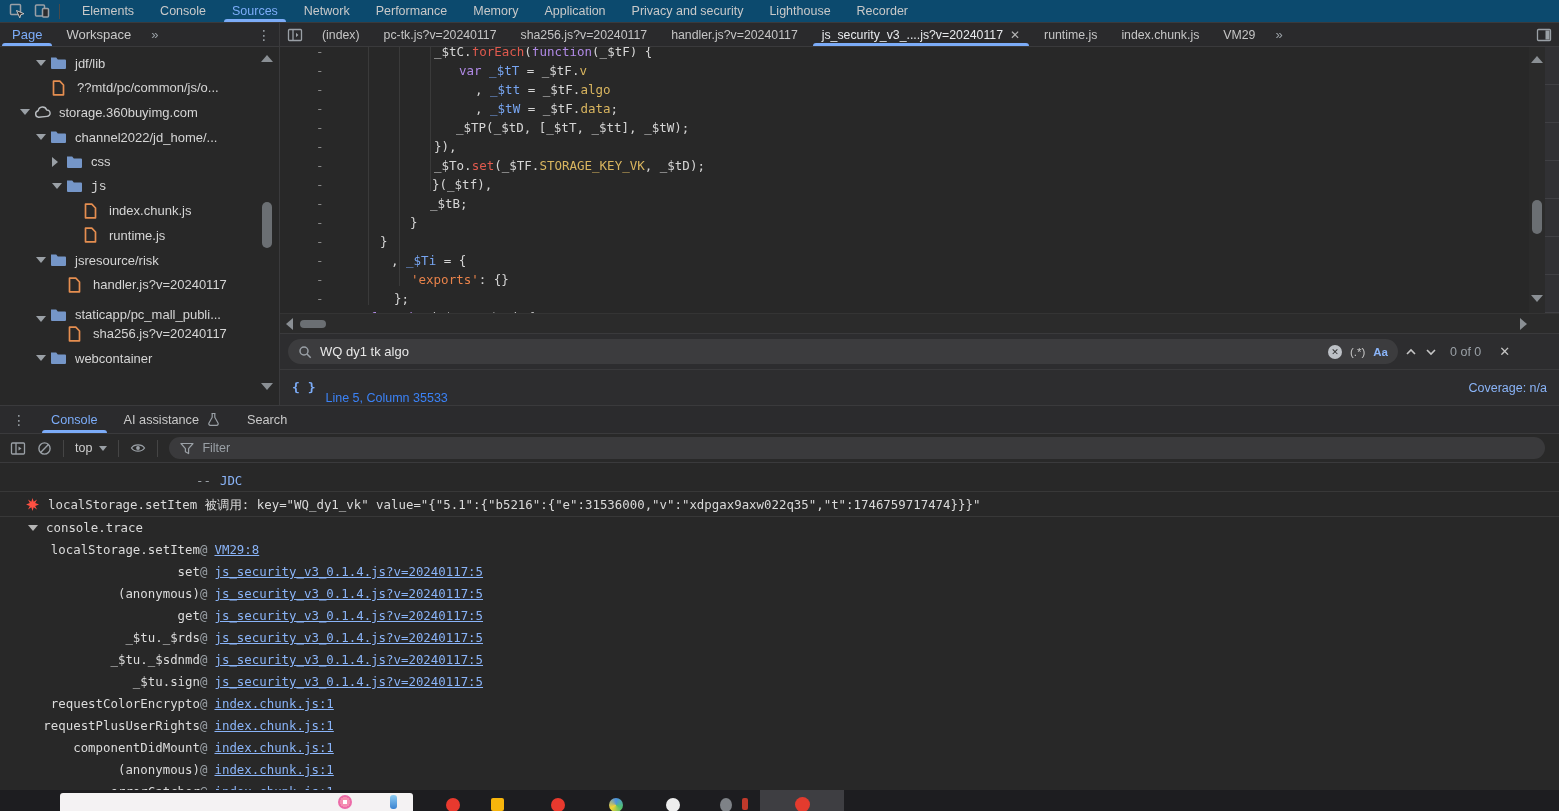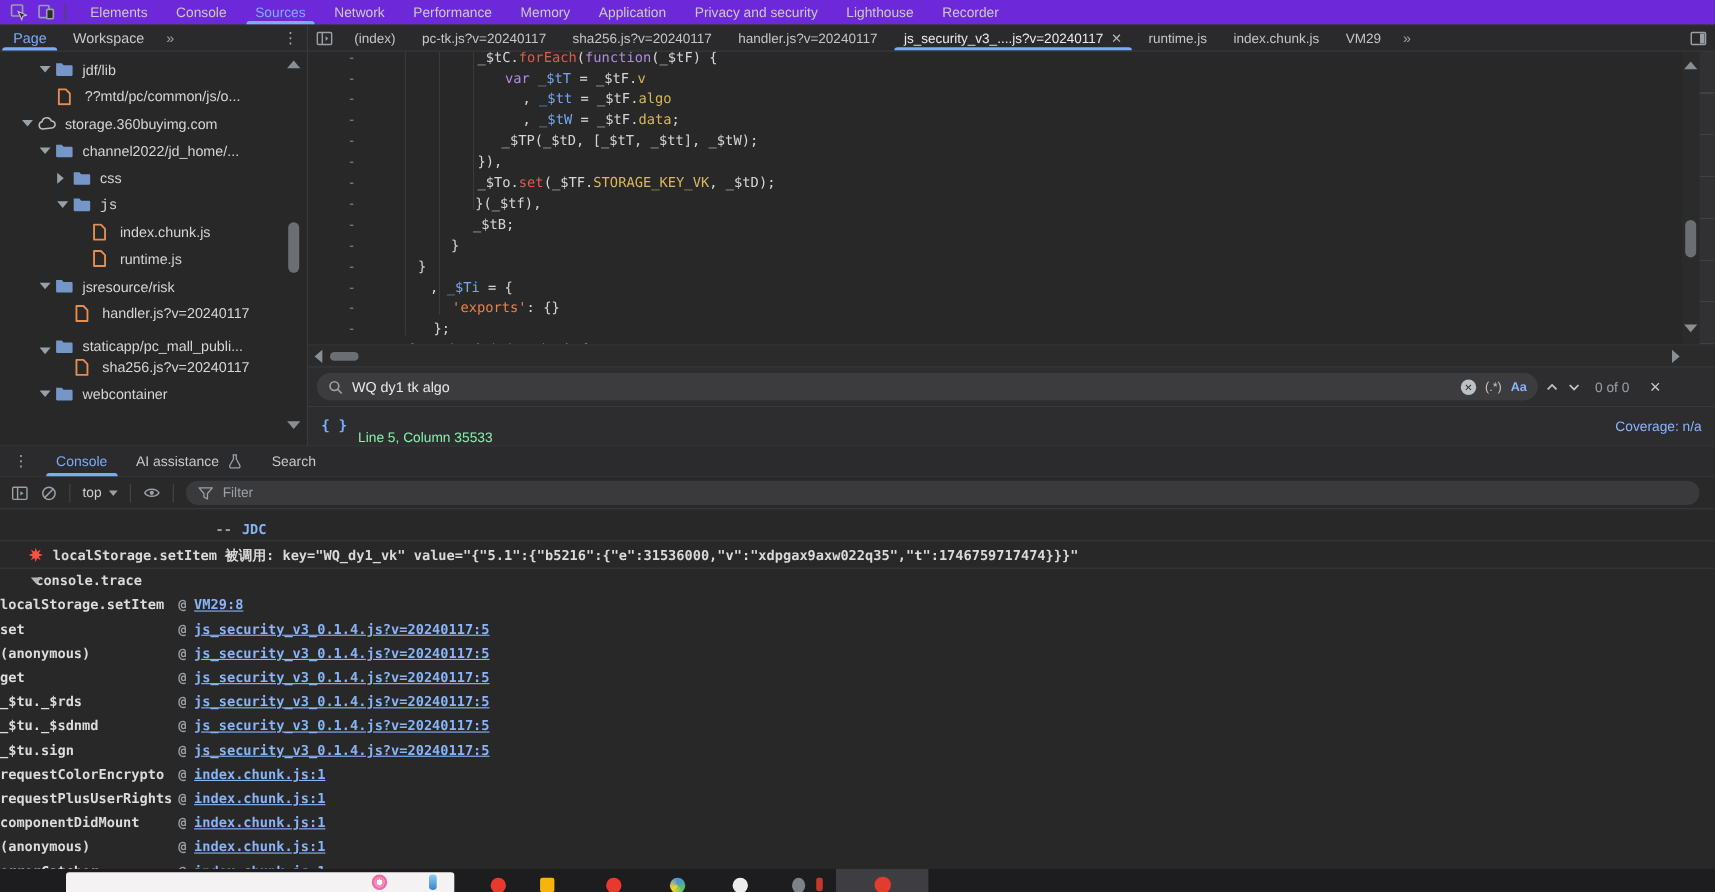--- a/index.html
+++ b/index.html
@@ -4,21 +4,21 @@
 <style>
   * { margin:0; padding:0; box-sizing:border-box; }
   body { background:#111; }
   .screen{
     position:relative; width:1559px; height:811px; overflow:hidden;
     background:#282828; color:#c5c5c5;
     font-family:"Liberation Sans","DejaVu Sans",sans-serif; font-size:12.5px;
   }
   
   .main-tabbar{ position:absolute; top:0; left:0; right:0; height:23px;
-    background:#6d28d9; border-bottom:1px solid #3a3a3c; display:flex; align-items:stretch;}
+    background:#0c4a6e; border-bottom:1px solid #3a3a3c; display:flex; align-items:stretch;}
   .tool-icons{ display:flex; align-items:center; gap:9px; padding:0 9px;}
   .vdiv{ width:1px; height:15px; background:#4a4a4a; }
   .main-tab{ position:relative; display:flex; align-items:center; padding:0 13px; color:#c9c9c9; cursor:default; white-space:nowrap;}
   .main-tab[data-active="true"]{ color:#7cacf8; }
   .main-tab[data-active="true"]::after{ content:""; position:absolute; left:5px; right:5px; bottom:0; height:3px; border-radius:3px 3px 0 0; background:#7cacf8;}
   
   .nav-row{ position:absolute; top:23px; left:0; right:0; height:24px;
     background:#2a2a2c; border-bottom:1px solid #3a3a3c; display:flex; align-items:stretch;}
   .nav-left{ width:280px; flex:none; display:flex; align-items:stretch; border-right:1px solid #3a3a3c; }
   .nav-tab{ position:relative; display:flex; align-items:center; padding:0 12px; font-size:13px; color:#c9c9c9;}
@@ -77,48 +77,48 @@
   .search-row{ position:absolute; top:286px; left:0; right:0; height:36px; background:#2d2d2f; border-top:1px solid #3a3a3c; display:flex; align-items:center; padding:0 8px; gap:6px;}
   .search-pill{ width:1110px; flex:none; height:25px; background:#3c3c3e; border-radius:13px; display:flex; align-items:center; gap:8px; padding:0 10px;}
   .search-pill input{ flex:1; background:transparent; border:none; outline:none; color:#e8e8e8; font-size:13px; font-family:inherit;}
   .clear-btn{ width:14px; height:14px; border-radius:50%; background:#bdc1c6; color:#2d2d2d; font-size:9px; line-height:14px; text-align:center; font-weight:bold;}
   .regex-toggle{ color:#c5c5c5; font-size:11.5px;}
   .case-toggle{ color:#8ab4f8; font-size:11.5px; font-weight:bold;}
   .find-count{ color:#9aa0a6; margin:0 6px;}
   .x-close{ color:#c5c5c5; font-size:13px; padding:0 6px;}
   .status-row{ position:absolute; top:322px; left:0; right:0; height:36px; background:#2d2d2f; border-top:1px solid #3a3a3c; display:flex; align-items:center; padding:0 12px; font-size:12.5px;}
   .braces{ color:#7cacf8; font-family:"DejaVu Sans Mono",monospace; font-weight:bold; font-size:13px;}
-  .cursor-pos{ margin-left:10px; color:#86efac;margin-top:20px;}
+  .cursor-pos{ margin-left:10px; color:#3b82f6;margin-top:20px;}
   .coverage{ margin-left:auto; color:#8ab4f8;}
   
   .console{ position:absolute; top:405px; left:0; right:0; bottom:0; background:#282828; border-top:1px solid #3a3a3c;}
   .console-tabs{ height:28px; display:flex; align-items:stretch; background:#2b2b2d; border-bottom:1px solid #3a3a3c;}
   .console-tabs .kebab{ display:flex; align-items:center; padding:0 12px; color:#9aa0a6; font-size:14px;}
   .ctab{ position:relative; display:flex; align-items:center; gap:7px; padding:0 13px; color:#c9c9c9; font-size:12.7px;}
   .ctab[data-active="true"]{ color:#7cacf8;}
   .ctab[data-active="true"]::after{ content:""; position:absolute; left:4px; right:4px; bottom:0; height:3px; border-radius:3px 3px 0 0; background:#7cacf8;}
   .ctab .flask{ display:none;}
   .ctab[data-icon="flask"] .flask{ display:inline-flex;}
   .console-toolbar{ height:29px; display:flex; align-items:center; gap:11px; padding:0 10px; background:#292929; border-bottom:1px solid #3a3a3c;}
   .tb-div{ width:1px; height:17px; background:#454545;}
   .top-select{ display:flex; align-items:center; gap:7px; color:#cfcfcf;}
   .caret-down{ width:0; height:0; border-left:4px solid transparent; border-right:4px solid transparent; border-top:5px solid #9aa0a6;}
   .filter-pill{ flex:1; height:22px; background:#3a3a3c; border-radius:11px; display:flex; align-items:center; gap:8px; padding:0 11px; margin-right:4px;}
   .filter-pill input{ flex:1; background:transparent; border:none; outline:none; color:#e8e8e8; font-size:12.5px; font-family:inherit;}
   .filter-pill input::placeholder{ color:#9aa0a6;}
-  .console-log{ font-family:"DejaVu Sans Mono","Liberation Mono",monospace; font-size:12.4px; color:#dadada; padding-top:6px;font-weight:bold;}
+  .console-log{ font-family:"DejaVu Sans Mono","Liberation Mono",monospace; font-size:12.4px; color:#dadada; padding-top:6px;}
   .log-row{ border-bottom:1px solid #383838; position:relative;}
   .row-jdc{ height:23px; line-height:23px; padding-left:196px;}
   .jdc-prefix{ color:#9aa0a6; margin-right:9px;}
   .jdc-text{ color:#8ab4f8;}
   .row-storage{ height:25px; line-height:25px; padding-left:48px; white-space:nowrap; overflow:hidden;}
   .burst{ position:absolute; left:26px; top:6px; display:flex;}
-  .row-trace{ height:22px; line-height:22px; padding-left:32px; border-bottom:none;}
+  .row-trace{ height:22px; line-height:22px; padding-left:46px; border-bottom:none;}
   .trace-caret{ position:absolute; left:28px; top:8px; width:0; height:0; border-left:5px solid transparent; border-right:5px solid transparent; border-top:6px solid #b5b5b5;}
-  .stack-row{ display:flex; height:22px; line-height:22px; }
+  .stack-row{ display:flex; height:22px; line-height:22px; padding-left:38px;text-align:right;}
   .stack-fn{ width:162px; flex:none; color:#dcdcdc; white-space:nowrap;}
   .stack-at{ color:#9aa0a6; margin-right:7px;}
   .stack-loc{ color:#8ab4f8; text-decoration:underline; white-space:nowrap;}
   
   .taskbar{ position:absolute; left:0; right:0; bottom:0; height:21px; background:#1d1d20; z-index:5;}
   .win-preview{ position:absolute; left:60px; top:3px; width:353px; height:18px; background:#f4f2f3; border-radius:3px 3px 0 0;}
   .flower{ position:absolute; left:278px; top:2px; width:14px; height:14px; border-radius:50%;
     background:radial-gradient(circle,#ffffff 0 2.5px,#f48fb1 2.5px 5px,#ec6ba8 5px 7px);}
   .pen{ position:absolute; left:330px; top:2px; width:7px; height:14px; border-radius:3px; background:linear-gradient(#8ecdf3,#3b82d0);}
   .tb-ic{ position:absolute; top:8px; width:14px; height:14px; border-radius:50%;}

